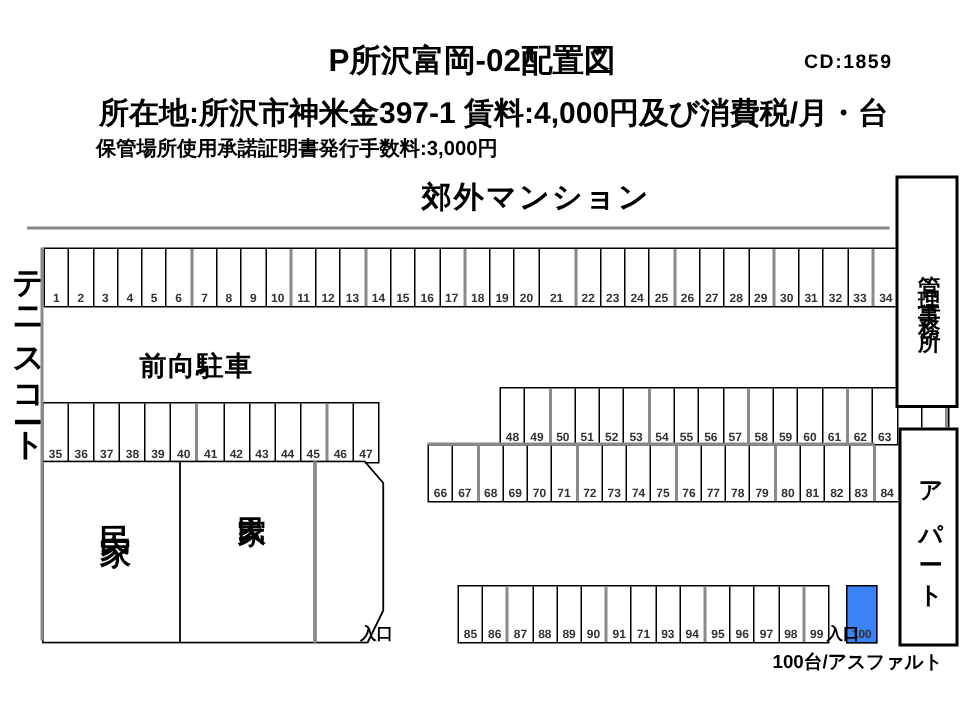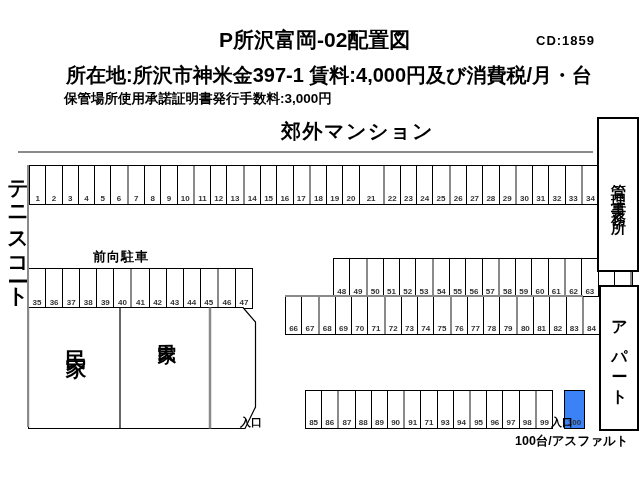--- a/index.html
+++ b/index.html
@@ -41,21 +41,21 @@
   .stall { flex:1 1 0; min-width:0; border-right:1px solid #000;
            display:flex; align-items:flex-end; justify-content:center; }
   .stall:last-child { border-right:none; }
   .stall.gray-r { border-right:2px solid #8a8a8a; }
   .num { font-size:8px; line-height:9px; color:#333; padding-bottom:1px; font-weight:bold; }
 
   .stall100 { left:564px; top:390px; width:19px; height:37px; border:1px solid #000;
               display:flex; align-items:flex-end; justify-content:center; background:#3b82f6; }
 
   
-  .maemuki { left:93px;  top:248px; font-size:13px; letter-spacing:1px; }
+  .maemuki { left:93px;  top:232px; font-size:18px; letter-spacing:1px; }
   .house-svg { position:absolute; left:28px; top:307px; }
   .house1 { left:62px;  top:334px; font-size:21px; letter-spacing:5px; }
   .house2 { left:154px; top:329px; font-size:19px; letter-spacing:0; }
 
   
   .iri-left  { left:240px; top:415px; font-size:11px; }
   .iri-right { left:551px; top:415px; font-size:11px; }
   .capacity  { left:515px; top:433px; font-size:12.5px; }
 </style>
 </head>

